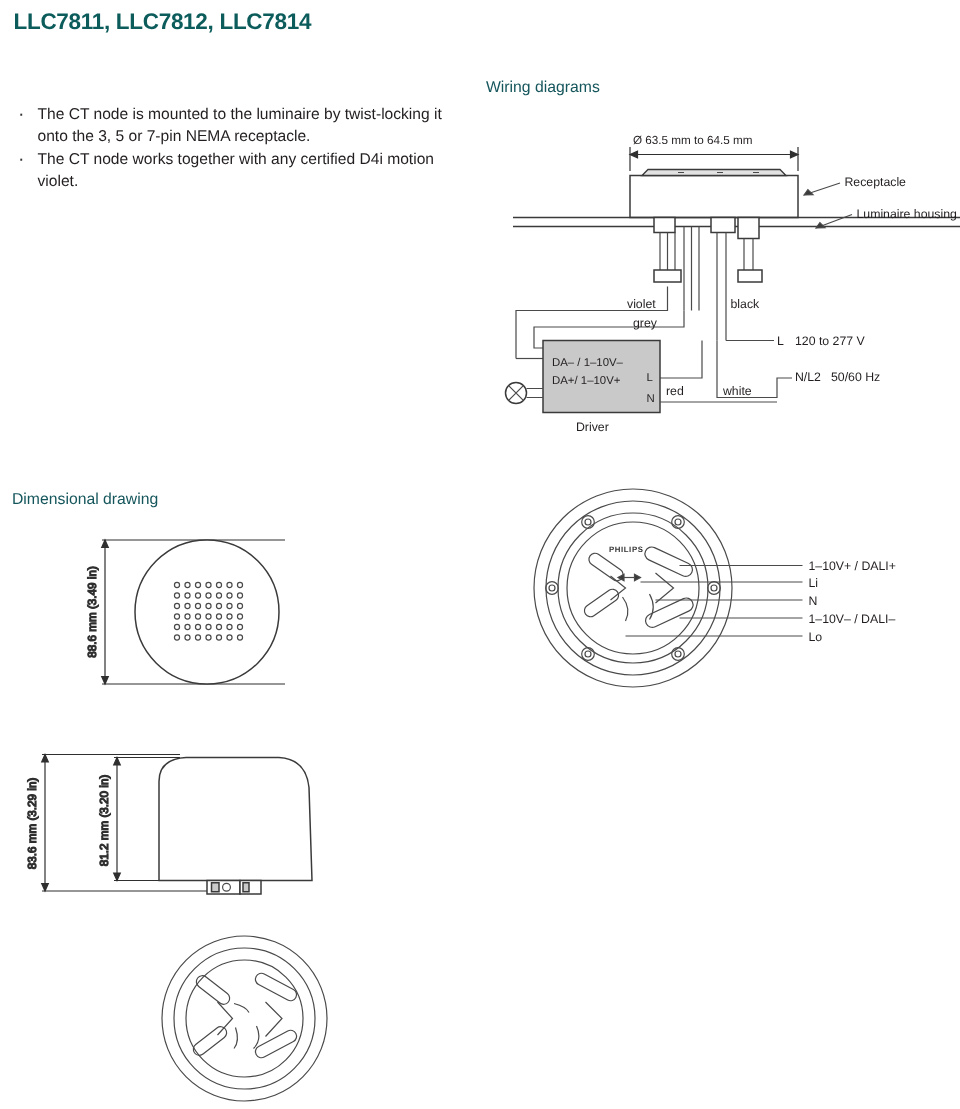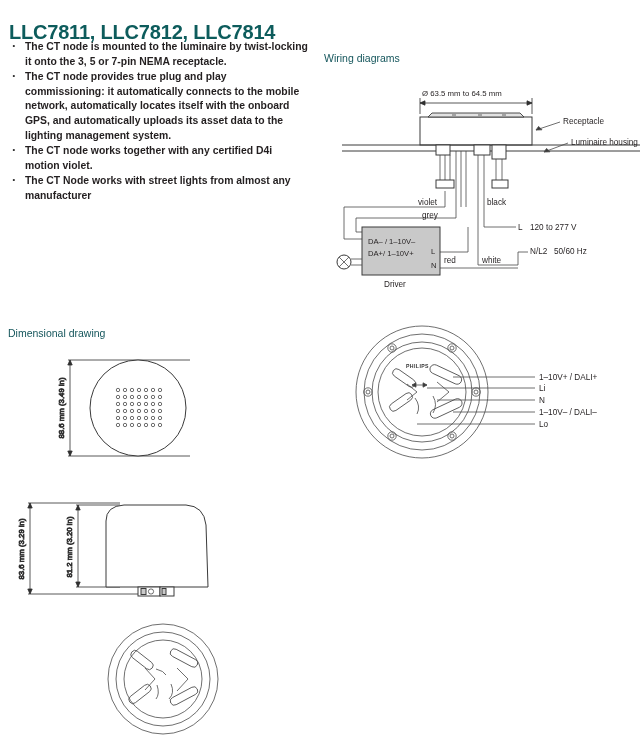--- a/index.html
+++ b/index.html
@@ -8,40 +8,40 @@
     background:#ffffff;
     font-family:"Liberation Sans", sans-serif;
     color:#231f20;
     position:relative;
     overflow:hidden;
   }
   .page{position:relative;width:640px;height:739px;}
 
   
   .doc-title{
-    position:absolute;left:9px;top:21px;
-    font-size:20px;font-weight:bold;
+    position:absolute;left:9px;top:6px;
+    font-size:15px;font-weight:bold;
     color:#0d5c5c;letter-spacing:-0.2px;
     white-space:nowrap;
   }
 
   
   .sec-head{
     position:absolute;
     font-size:10.5px;font-weight:normal;
     color:#15565c;
     white-space:nowrap;
   }
   #wiring-head{left:324px;top:52px;}
   #dim-head{left:8px;top:327px;text-align:right;}
 
   
   .bullets{
-    position:absolute;left:9px;top:40px;width:300px;
-    list-style:none;margin:0;padding:0;font-weight:bold;
+    position:absolute;left:9px;top:70px;width:300px;
+    list-style:none;margin:0;padding:0;
   }
   .bullets li{
     position:relative;
     padding-left:16px;
     font-size:10.4px;
     line-height:14.6px;
     color:#231f20;
     margin:0 0 1px 0;
   }
   .bullets li:before{
@@ -66,23 +66,21 @@
 </style>
 </head>
 <body>
 
 <div class="page">
 
   <div class="doc-title">LLC7811, LLC7812, LLC7814</div>
 
   <ul class="bullets">
     <li>The CT node is mounted to the luminaire by twist-locking it onto the 3, 5 or 7-pin NEMA receptacle.</li>
-    <li>The CT node provides true plug and play commissioning: it automatically connects to the mobile network,  automatically locates itself with the onboard GPS, and automatically uploads its asset data to the lighting management system.</li>
     <li>The CT node works together with any certified D4i motion violet.</li>
-    <li>The CT Node works with street lights from almost any manufacturer</li>
   </ul>
 
   <div class="sec-head" id="wiring-head">Wiring diagrams</div>
 
   <div class="svgbox" style="left:332px;top:72px;">
     <svg width="320" height="220" viewBox="0 0 320 220">
 
       <g>
         <path class="ln-dim" d="M88,26 L88,42"></path>
         <path class="ln-dim" d="M200,26 L200,42"></path>

